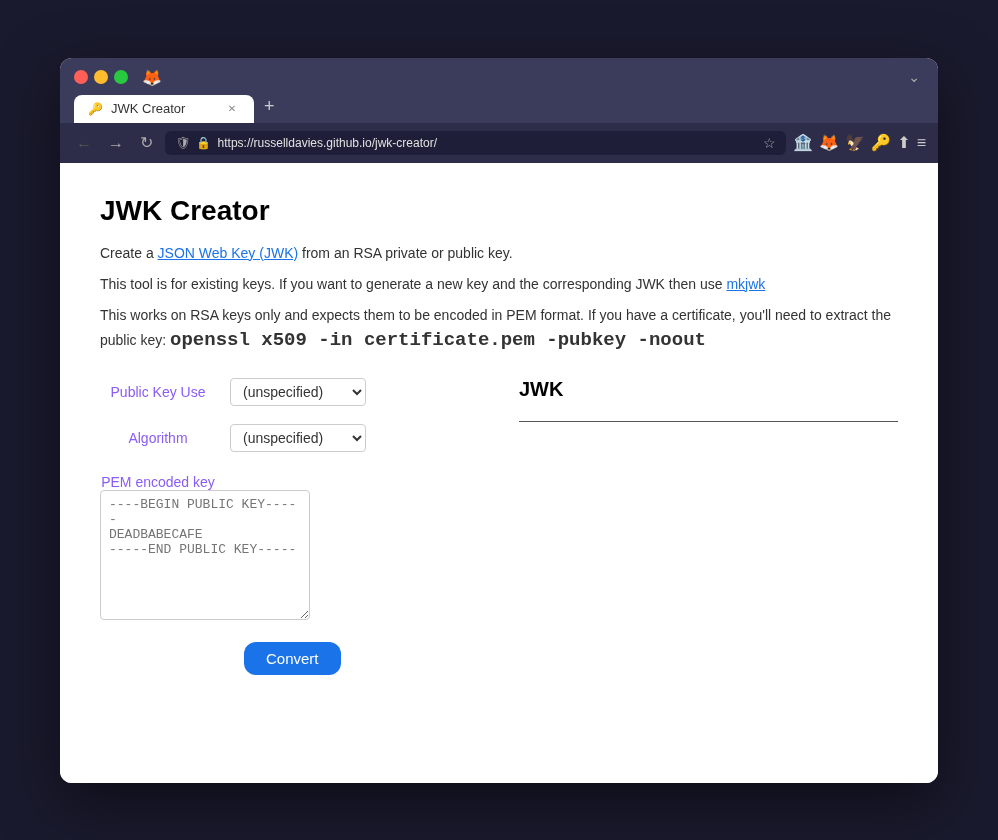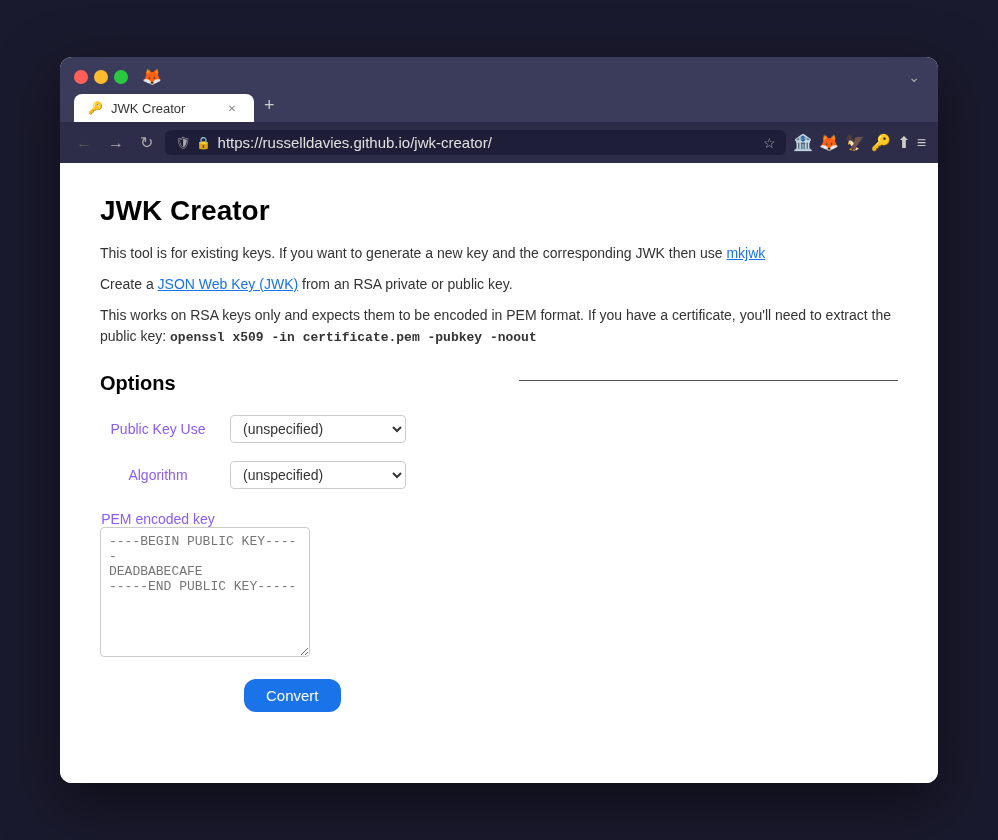--- a/index.html
+++ b/index.html
@@ -125,21 +125,21 @@
       gap: 6px;
     }
 
     .address-bar-lock {
       color: #aaa;
       font-size: 12px;
     }
 
     .address-bar-url {
       color: #e0e0e0;
-      font-size: 15px;
+      font-size: 12px;
       flex: 1;
     }
 
     .address-bar-star {
       color: #aaa;
       font-size: 14px;
     }
 
     .browser-toolbar-icons {
       display: flex;
@@ -171,21 +171,21 @@
     }
 
     .intro-text a {
       color: #1a73e8;
       text-decoration: underline;
     }
 
     .intro-text code {
       font-family: 'Courier New', monospace;
       font-weight: bold;
-      font-size: 13px;
+      font-size: 19px;
     }
 
     .two-col {
       display: grid;
       grid-template-columns: 1fr 1fr;
       gap: 40px;
       margin-top: 24px;
     }
 
     h2.section-title {
@@ -215,21 +215,21 @@
     }
 
     select.styled-select {
       padding: 4px 8px;
       font-size: 14px;
       border: 1px solid #ccc;
       border-radius: 4px;
       background: #fff;
       color: #333;
       cursor: pointer;
-      width: 176px;
+      width: 136px;
     }
 
     input.styled-input {
       padding: 4px 8px;
       font-size: 14px;
       border: 1px solid #ccc;
       border-radius: 4px;
       width: 210px;
       color: #333;
     }
@@ -313,35 +313,34 @@
       <span>🔑</span>
       <span>⬆</span>
       <span>≡</span>
     </div>
   </div>
 
   <div class="browser-content">
     <h1 class="page-title">JWK Creator</h1>
 
     <p class="intro-text">
+      <span>Create a </span><a href="#">JSON Web Key (JWK)</a><span> from an RSA private or public key.</span>
+    </p>
+
+    <p class="intro-text">
       <span>This tool is for existing keys. If you want to generate a new key and the corresponding JWK then use </span><a href="#">mkjwk</a>
-    </p>
-
-    <p class="intro-text">
-      <span>Create a </span><a href="#">JSON Web Key (JWK)</a><span> from an RSA private or public key.</span>
     </p>
 
     <p class="intro-text">
       <span>This works on RSA keys only and expects them to be encoded in PEM format. If you have a certificate, you'll need to extract the public key:</span> <code>openssl x509 -in certificate.pem -pubkey -noout</code>
     </p>
 
     <div class="two-col">
 
       <div>
-        <h2 class="section-title">Options</h2>
 
         <div class="form-row">
           <label class="form-label">Public Key Use</label>
           <div class="form-control">
             <select class="styled-select">
               <option>(unspecified)</option>
               <option>Signature</option>
               <option>Encryption</option>
             </select>
           </div>
@@ -368,17 +367,18 @@
 -----END PUBLIC KEY-----" style=""></textarea>
           </div>
         </div>
 
         <div>
           <button class="convert-btn">Convert</button>
         </div>
       </div>
 
       <div>
+        <h2 class="section-title">JWK</h2>
         <hr class="jwk-divider">
       </div>
     </div>
   </div>
 </div>
 
 </body></html>

